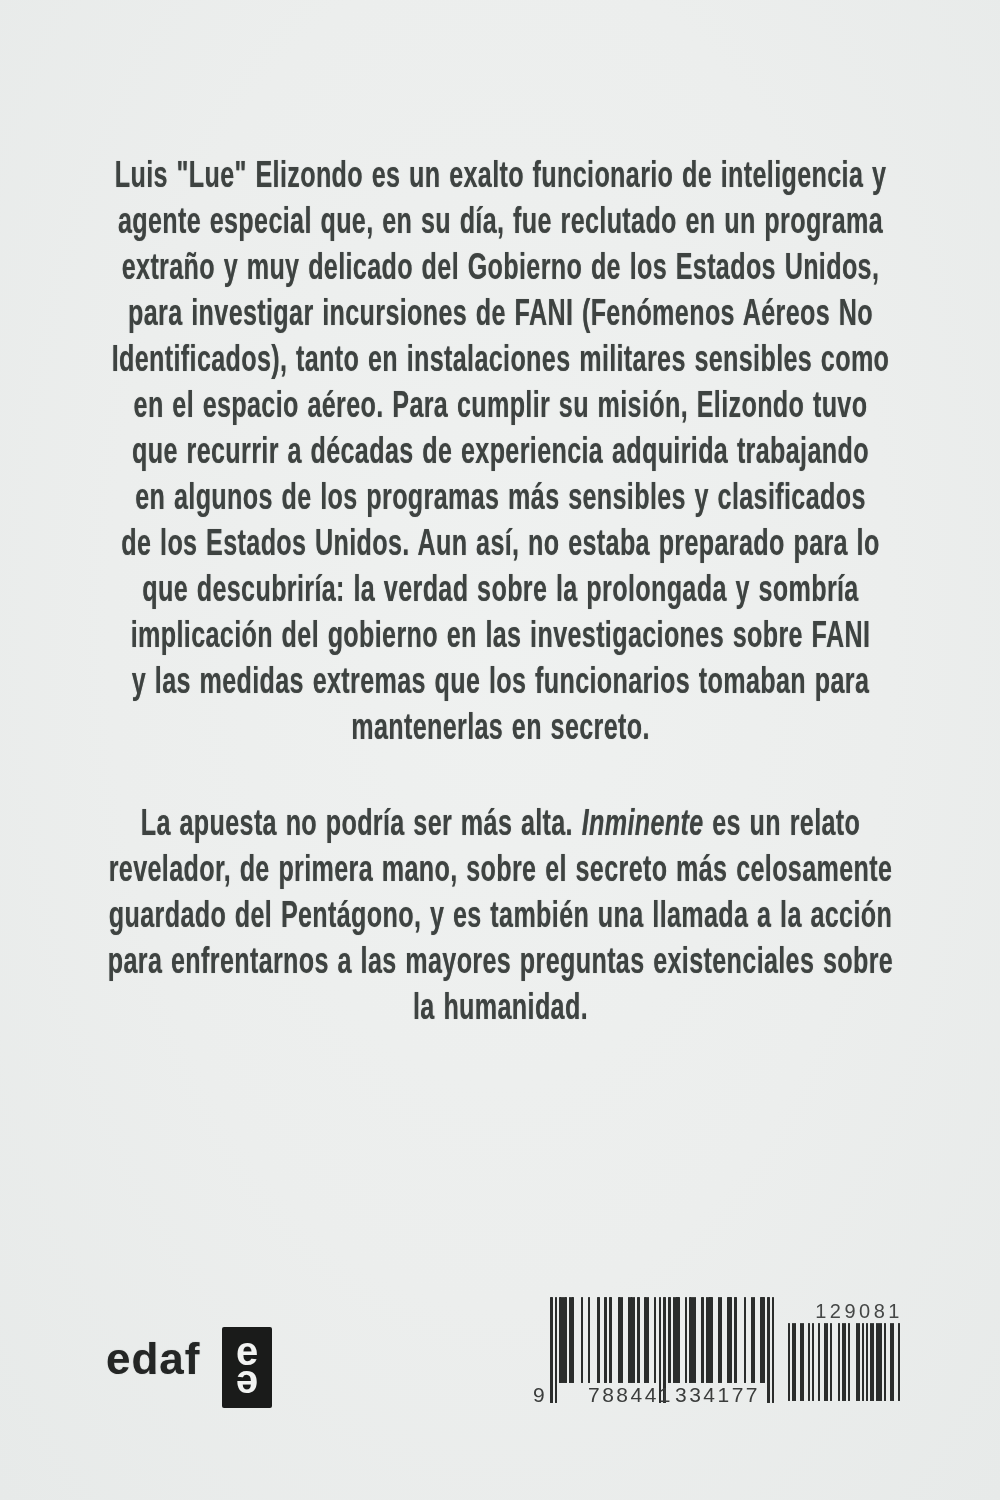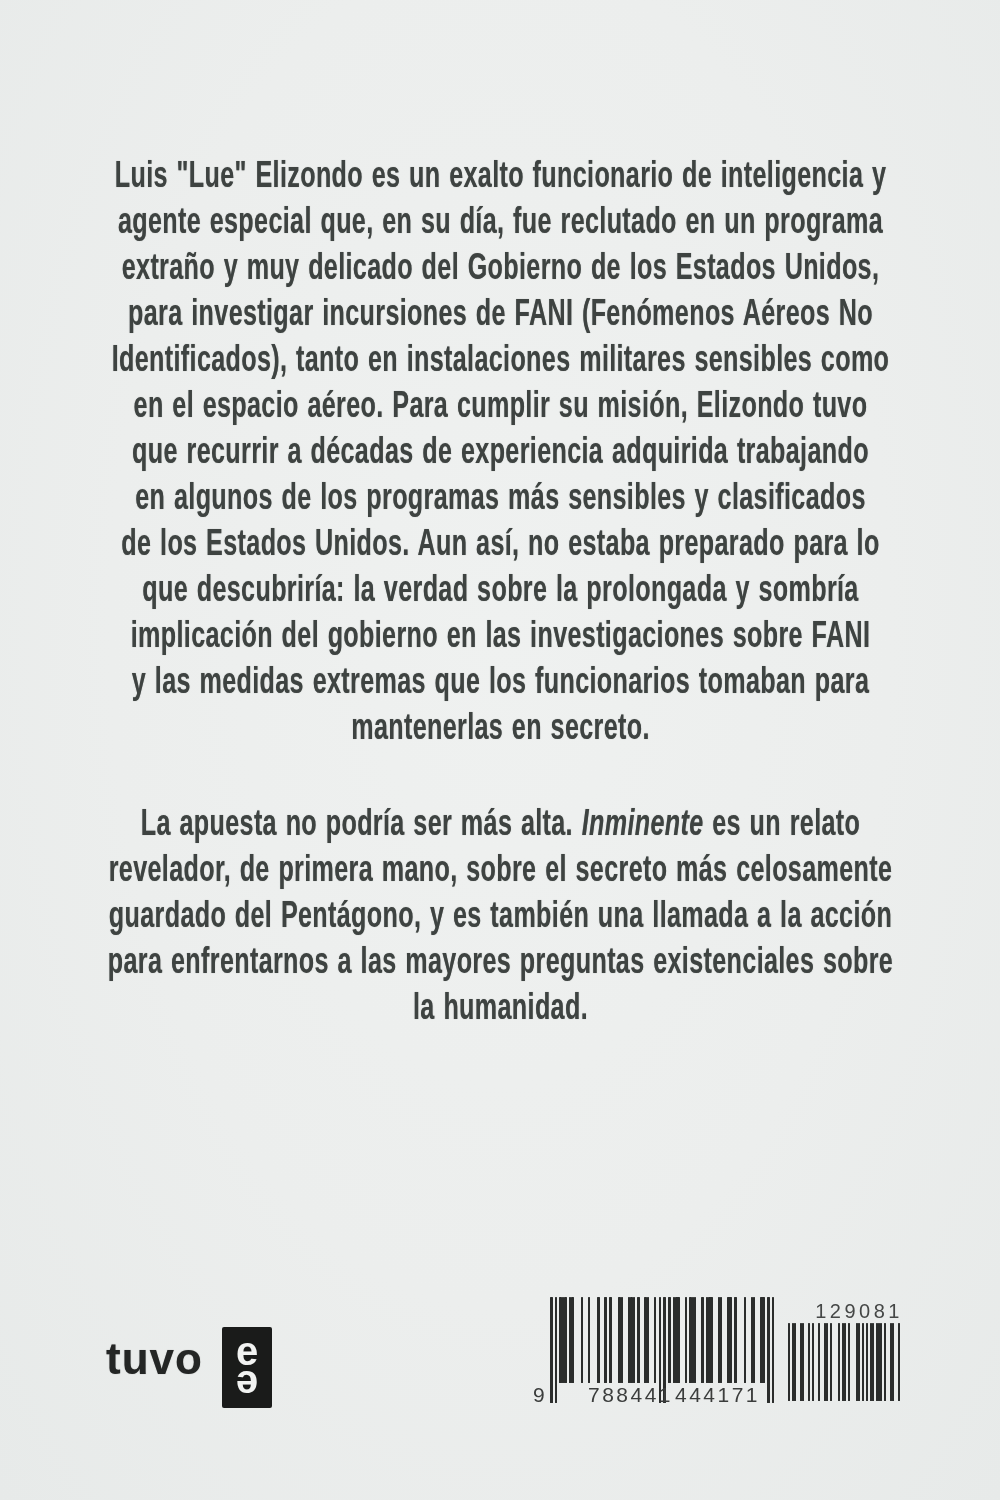--- a/index.html
+++ b/index.html
@@ -76,21 +76,21 @@
 y las medidas extremas que los funcionarios tomaban para
 mantenerlas en secreto.</div>
 
   <div class="blurb blurb-2"><span>La apuesta no podría ser más alta. </span><span class="italic">Inminente</span><span> es un relato
 revelador, de primera mano, sobre el secreto más celosamente
 guardado del Pentágono, y es también una llamada a la acción
 para enfrentarnos a las mayores preguntas existenciales sobre
 la humanidad.</span></div>
 
   <div class="publisher">
-    <span class="publisher-name">tuvo</span>
+    <span class="publisher-name">edaf</span>
     <span class="publisher-mark">
       <span class="e">e</span>
       <span class="e flipped">e</span>
     </span>
   </div>
 
   <div class="barcode-main">
     <div class="bars" id="main-bars">
         <i style="left:0.00px;width:2.51px;height:106px"></i>
         <i style="left:4.72px;width:2.51px;height:106px"></i>
@@ -136,21 +136,21 @@
         <i style="left:200.60px;width:2.51px;height:86px"></i>
         <i style="left:202.96px;width:2.51px;height:86px"></i>
         <i style="left:210.04px;width:2.51px;height:86px"></i>
         <i style="left:212.40px;width:2.51px;height:86px"></i>
         <i style="left:217.12px;width:2.51px;height:106px"></i>
         <i style="left:221.84px;width:2.51px;height:106px"></i>
       </div>
     <div class="isbn-digits">
       <span class="isbn-first">9</span>
       <span class="isbn-g1">788441</span>
-      <span class="isbn-g2">444171</span>
+      <span class="isbn-g2">334177</span>
     </div>
   </div>
 
   <div class="barcode-sup">
     <span class="sup-label">129081</span>
     <div class="bars" id="sup-bars">
         <i style="left:0.00px;width:2.15px;height:78px"></i>
         <i style="left:4.00px;width:2.15px;height:78px"></i>
         <i style="left:6.00px;width:2.15px;height:78px"></i>
         <i style="left:12.00px;width:2.15px;height:78px"></i>

